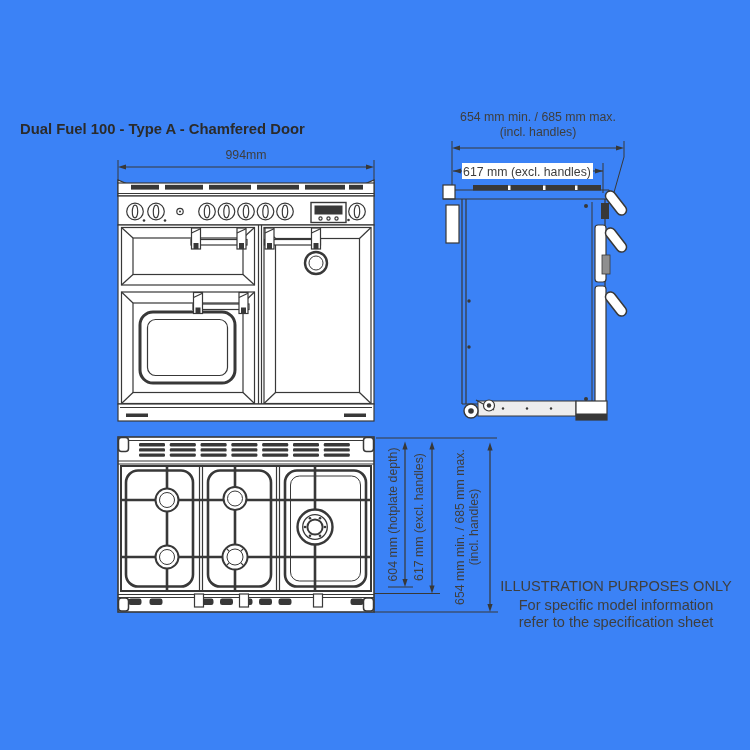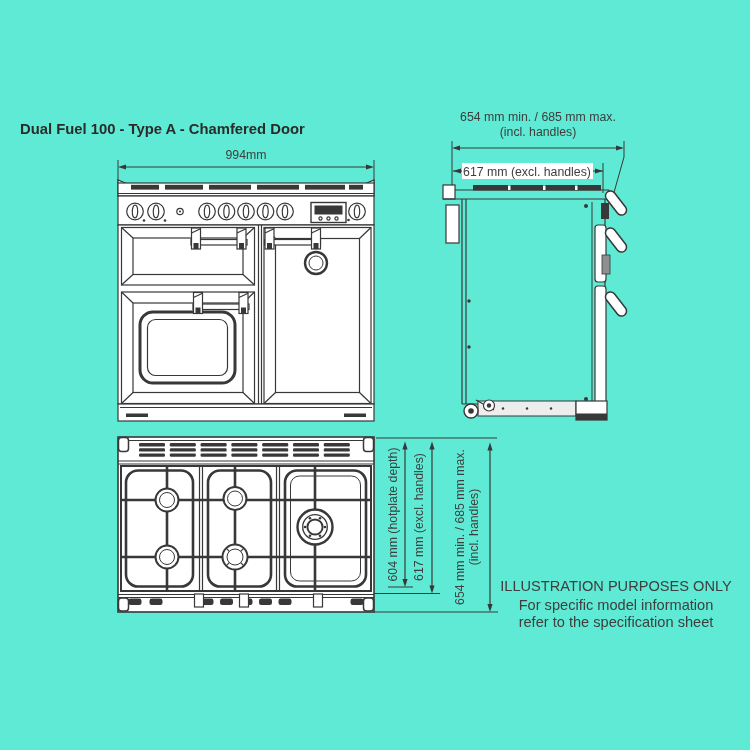--- a/index.html
+++ b/index.html
@@ -1,17 +1,17 @@
 <!DOCTYPE html>
 <html style="--ink: #383838; --tx: #3e3e3e;"><head>
 <meta charset="utf-8">
 <style>
   :root { --ink:#383838; --tx:#3e3e3e; }
   html,body { margin:0; padding:0; background:#fff; }
-  .stage { position:relative; width:750px; height:750px; background:#5eead4; overflow:hidden; }
+  .stage { position:relative; width:750px; height:750px; background:#3b82f6; overflow:hidden; }
   svg { display:block; }
   .s   { stroke:var(--ink); fill:none; stroke-width:1.2; }
   .sw  { stroke:var(--ink); fill:#fff; stroke-width:1.2; }
   .s2  { stroke:var(--ink); fill:none; stroke-width:2; }
   .s3  { stroke:var(--ink); fill:none; stroke-width:2.6; }
   .b1  { stroke:var(--ink); fill:#fff; stroke-width:2; }
   .bw  { stroke:var(--ink); fill:#fff; stroke-width:2.4; }
   .thin{ stroke:var(--ink); fill:none; stroke-width:1; }
   .dk  { fill:var(--ink); stroke:none; }
   .gy  { fill:#8f8f8f; stroke:var(--ink); stroke-width:0.8; }

